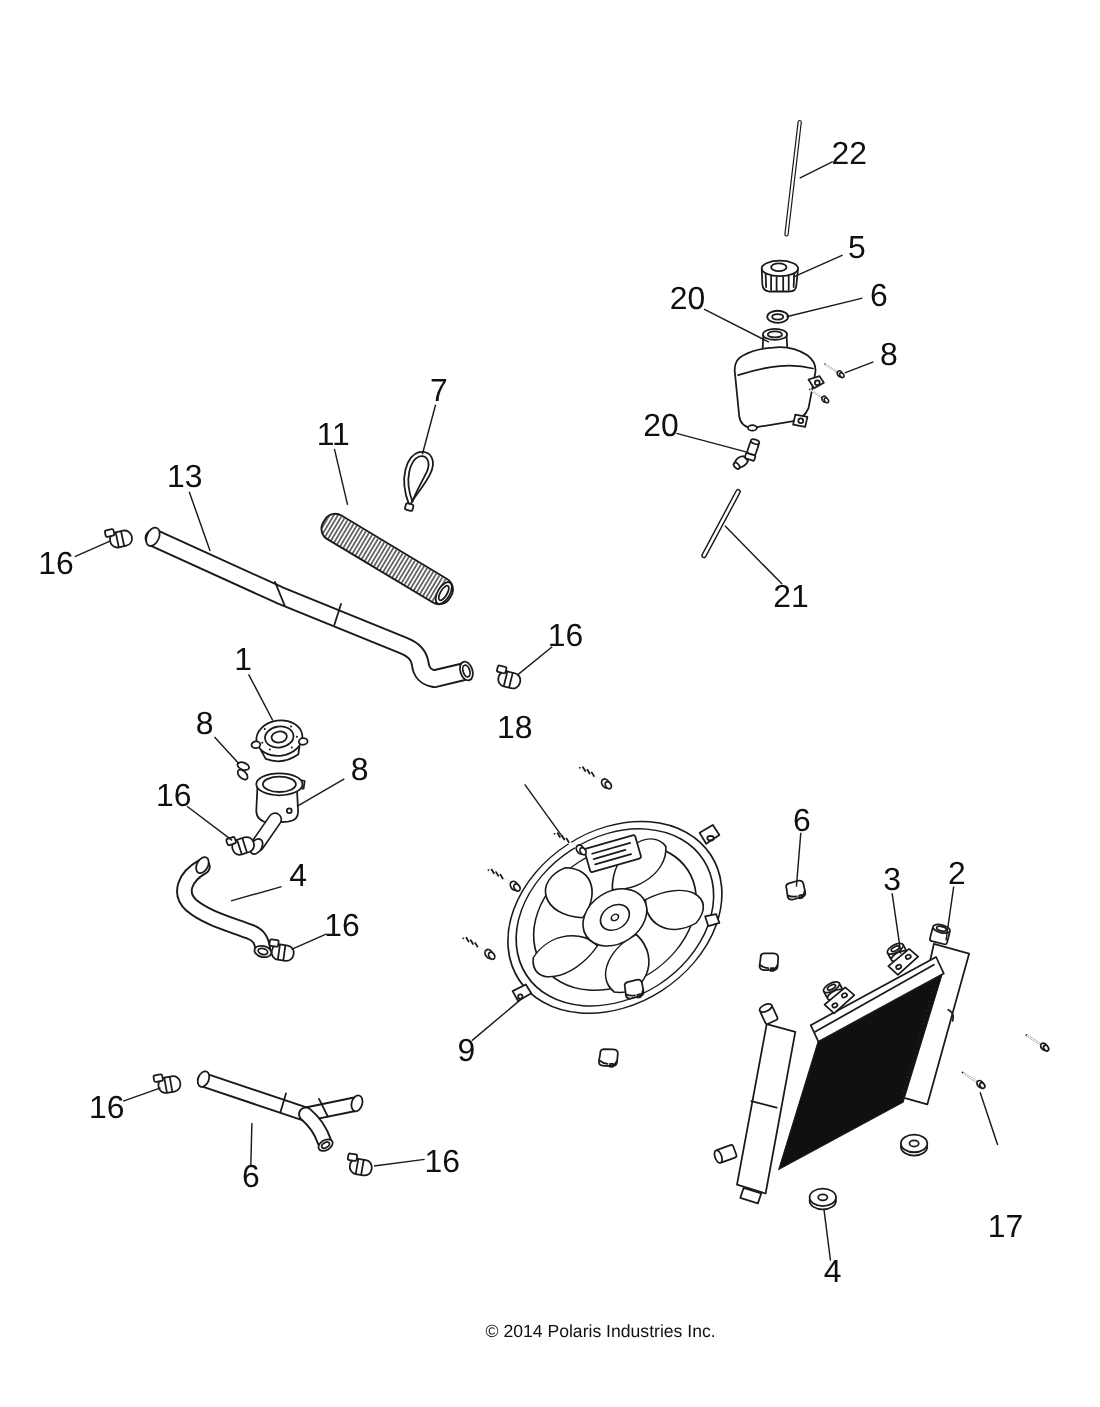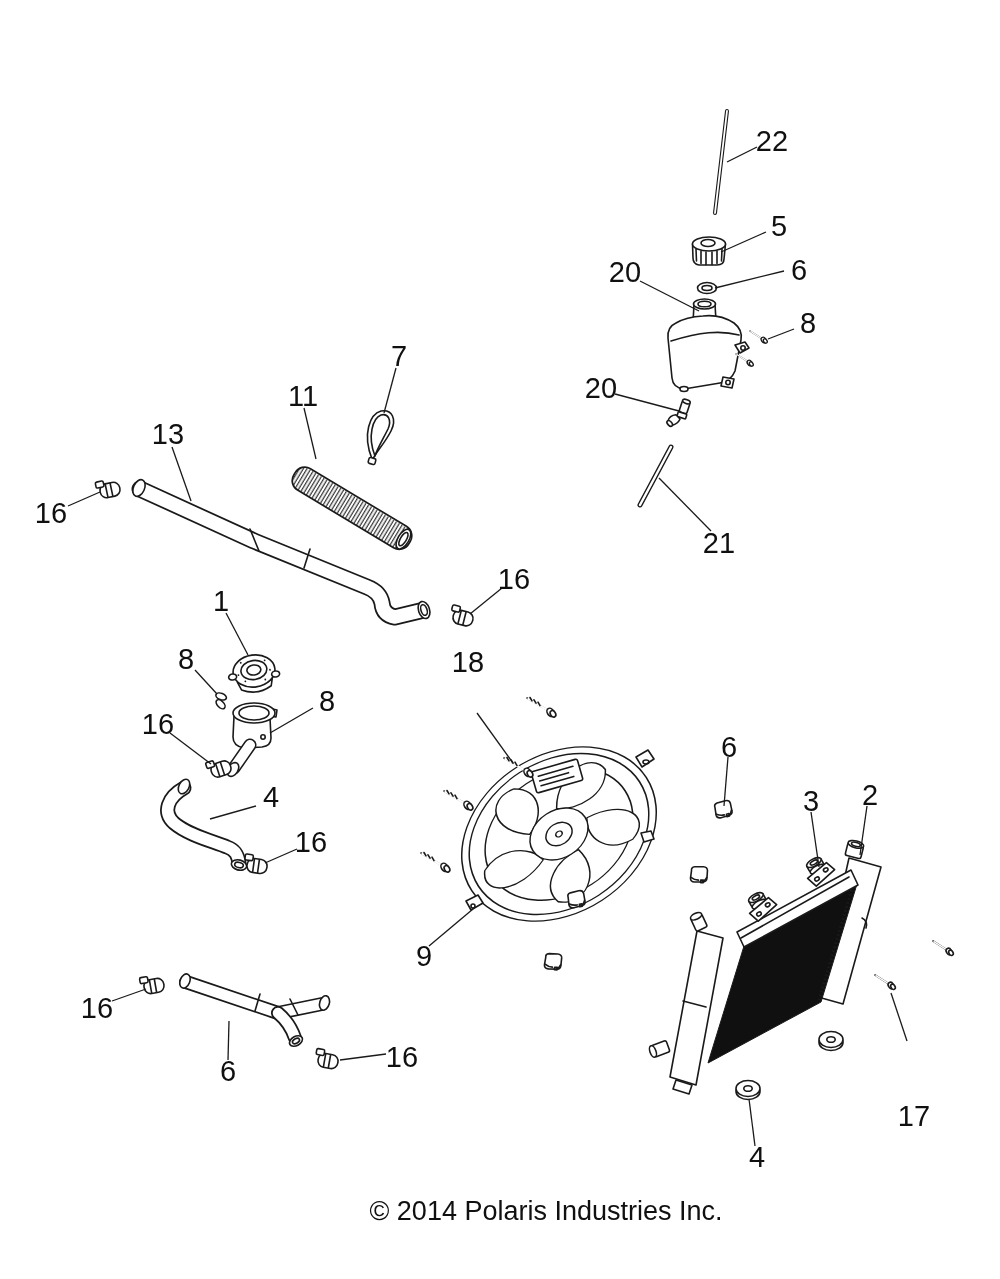--- a/index.html
+++ b/index.html
@@ -13,21 +13,21 @@
   .wh{fill:#ffffff;}
   .tube-o{stroke:#1a1a1a;fill:none;stroke-linecap:round;stroke-linejoin:round;}
   .tube-i{stroke:#ffffff;fill:none;stroke-linecap:round;stroke-linejoin:round;}
   .ldr{stroke:#1a1a1a;stroke-width:1.3;fill:none;}
   .co{
     position:absolute;transform:translate(-50%,-50%);
     font-size:29px;line-height:1;color:#101010;white-space:nowrap;
   }
   .copyright{
     position:absolute;left:546px;top:1211px;transform:translate(-50%,-50%);
-    font-size:27px;color:#101010;white-space:nowrap;
+    font-size:16px;color:#101010;white-space:nowrap;
   }
 </style>
 </head>
 <body>
 
 <div id="stage">
 
 <svg width="1000" height="1279" viewBox="0 0 1000 1279">
   <defs>
     <pattern id="corr" width="6.5" height="26" patternUnits="userSpaceOnUse">

